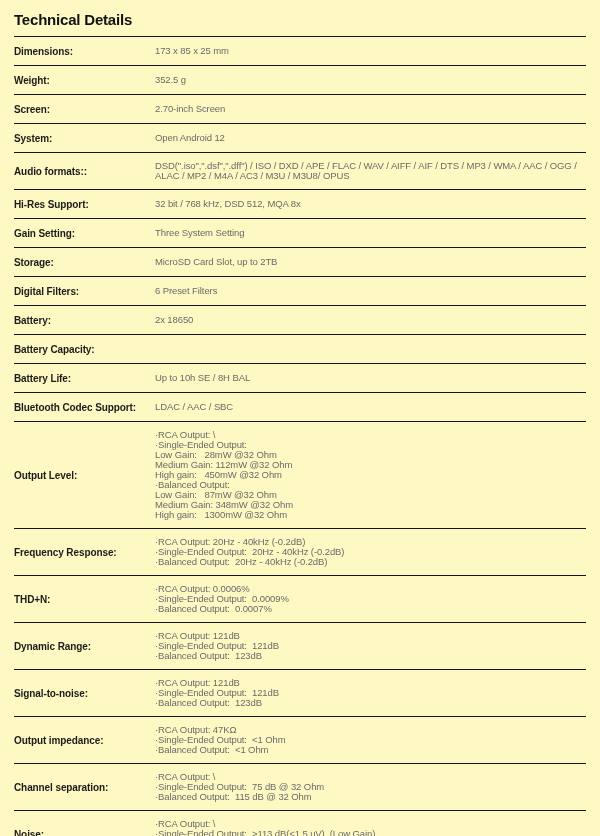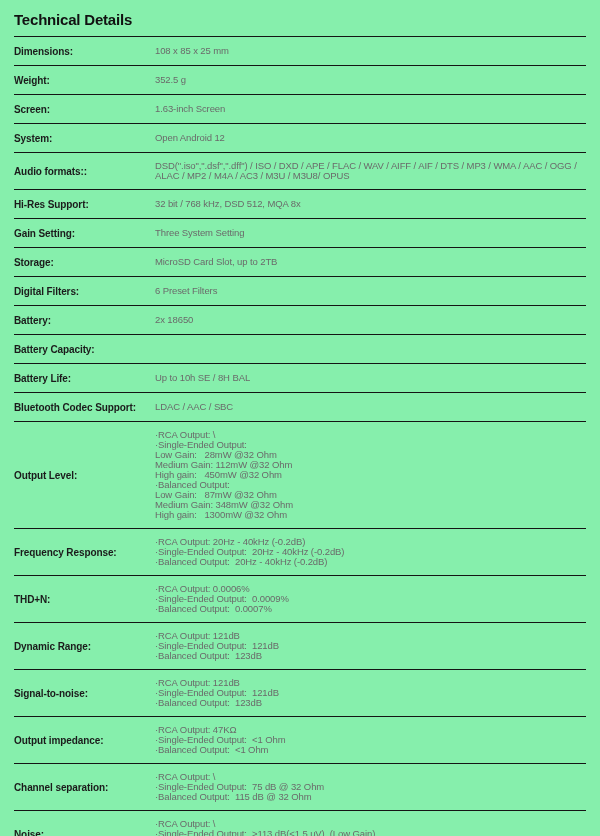--- a/index.html
+++ b/index.html
@@ -4,21 +4,21 @@
 <style>
   * { margin: 0; padding: 0; box-sizing: border-box; }
   html, body {
     background: #ffffff;
     font-family: "Liberation Sans", sans-serif;
     -webkit-font-smoothing: antialiased;
   }
   .page {
     width: 600px;
     height: 836px;
-    background: #86efac;
+    background: #fef9c3;
     padding: 0 14px;
     overflow: hidden;
   }
   .page-title {
     font-size: 15px;
     font-weight: 700;
     color: #111111;
     letter-spacing: -0.2px;
     padding: 11px 0 8px 0;
   }
@@ -53,31 +53,31 @@
 </head>
 <body>
 
 <div class="page">
   <div class="page-title">Technical Details</div>
 
   <div class="spec-table">
 
     <div class="spec-row">
       <div class="spec-label">Dimensions:</div>
-      <div class="spec-value">108 x 85 x 25 mm</div>
+      <div class="spec-value">173 x 85 x 25 mm</div>
     </div>
 
     <div class="spec-row">
       <div class="spec-label">Weight:</div>
       <div class="spec-value">352.5 g</div>
     </div>
 
     <div class="spec-row">
       <div class="spec-label">Screen:</div>
-      <div class="spec-value">1.63-inch Screen</div>
+      <div class="spec-value">2.70-inch Screen</div>
     </div>
 
     <div class="spec-row">
       <div class="spec-label">System:</div>
       <div class="spec-value">Open Android 12</div>
     </div>
 
     <div class="spec-row">
       <div class="spec-label">Audio formats::</div>
       <div class="spec-value">DSD(".iso",".dsf",".dff") / ISO / DXD / APE / FLAC / WAV / AIFF / AIF / DTS / MP3 / WMA / AAC / OGG / ALAC / MP2 / M4A / AC3 / M3U / M3U8/ OPUS</div>

